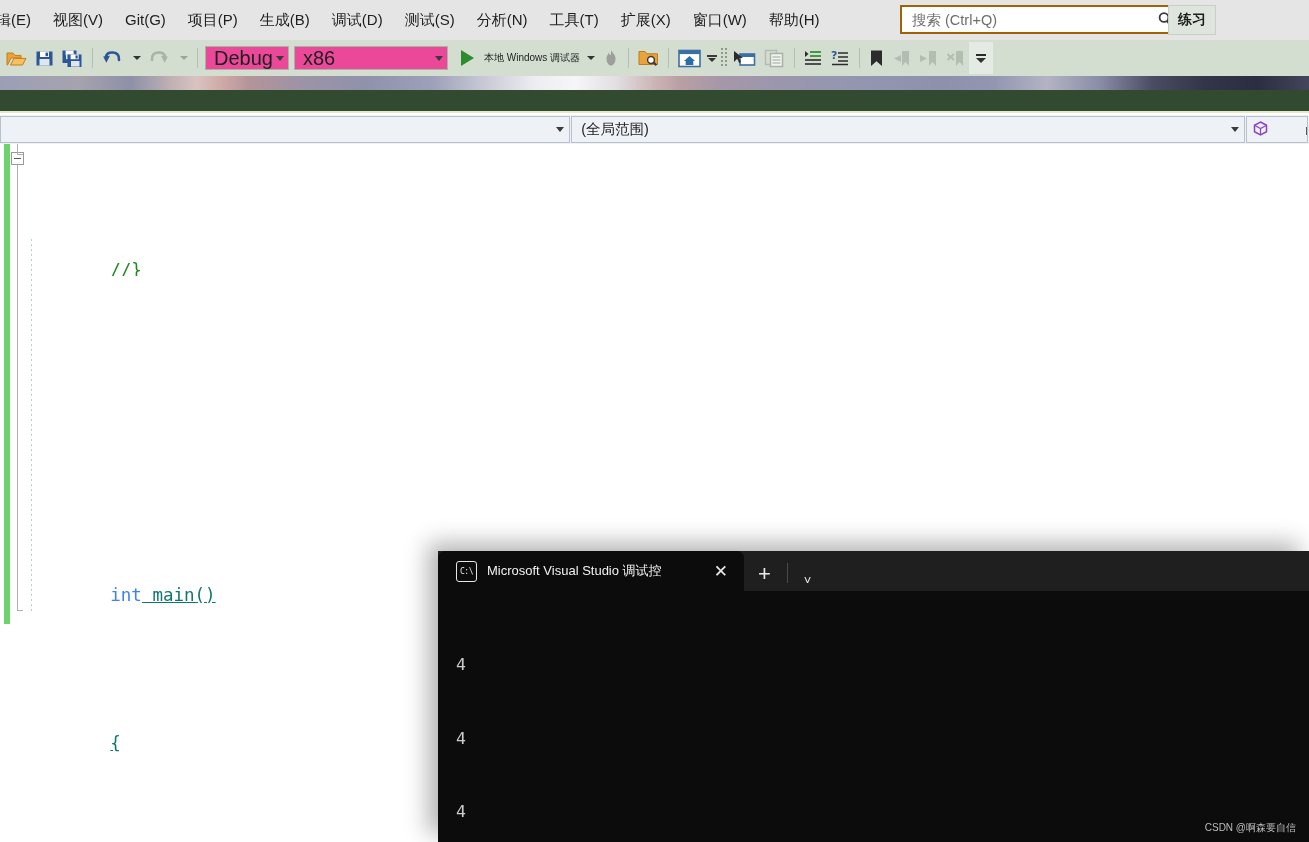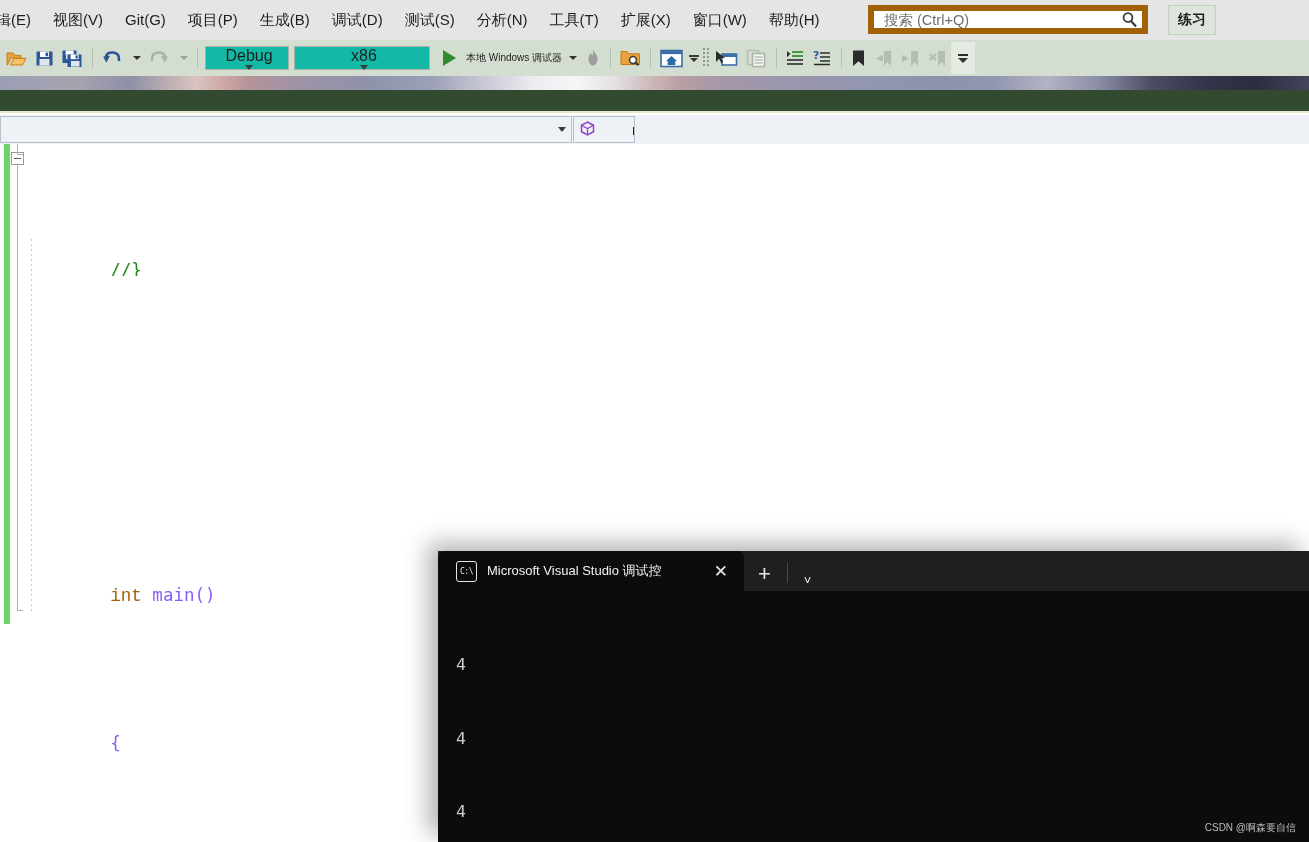--- a/index.html
+++ b/index.html
@@ -16,22 +16,22 @@
     position: absolute; left: 0; top: 0; width: 1309px; height: 40px;
     background: #e5e5e5;
     display: flex; align-items: center;
   }
   .menu-item {
     font-size: 15px; color: #1e1e1e; padding: 4px 11px;
     white-space: nowrap; line-height: 18px;
   }
   .menu-item:first-child { padding-left: 0px; margin-left: -4px; }
   .search-wrap {
-    position: absolute; left: 868px; top: 5px; width: 280px; height: 29px;
-    background: #ffffff; border: 6px solid #a16207;
+    position: absolute; left: 900px; top: 5px; width: 280px; height: 29px;
+    background: #ffffff; border: 2px solid #a16207;
     display: flex; align-items: center;
   }
   .search-input {
     border: 0; outline: 0; background: transparent;
     font-family: "Liberation Sans", sans-serif;
     font-size: 14.5px; color: #6d6d6d;
     flex: 1; padding: 0 8px 0 10px; height: 100%;
   }
   .search-input::placeholder { color: #6d6d6d; opacity: 1; }
   .search-icon { width: 26px; display:flex; align-items:center; justify-content:center; }
@@ -46,23 +46,23 @@
   .toolbar {
     position: absolute; left: 0; top: 40px; width: 1309px; height: 36px;
     background: #d3ded0;
     display: flex; align-items: center; padding-left: 2px;
   }
   .tb { height: 30px; display: flex; align-items: center; justify-content: center; padding: 0 4px; }
   .tb-sep { width: 1px; height: 20px; background: #b4c0b1; margin: 0 5px; }
   .caret-sm { width: 0; height: 0; border-left: 4px solid transparent; border-right: 4px solid transparent; border-top: 4px solid #333; margin-left: 3px; }
   .caret-dis { border-top-color: #9aa59a; }
   .combo {
-    height: 24px; background: #14b8a6; border: 1px solid #a9b3a7;
+    height: 24px; background: #ec4899; border: 1px solid #a9b3a7;
     display: flex; align-items: center; justify-content: space-between;
-    padding: 0 4px 0 8px; font-size: 16px; color: #1e1e1e; flex-direction: column;
+    padding: 0 4px 0 8px; font-size: 20px; color: #1e1e1e;
   }
   .combo .caret { width:0;height:0;border-left:4px solid transparent;border-right:4px solid transparent;border-top:5px solid #3a3a3a; }
   .playtri { width:0;height:0;border-top:8px solid transparent;border-bottom:8px solid transparent;border-left:13px solid #2e8b2e; }
   .dbg-label { font-size: 10px; color: #1e1e1e; white-space: nowrap; padding-left: 6px; }
 
   
   .imgstrip {
     position: absolute; left: 0; top: 76px; width: 1309px; height: 14px;
     background: linear-gradient(90deg,
       #9b9fb6 0%, #a6a3ae 6%, #8e90a8 10%, #bfb0b4 13%, #d9c3c0 15%,
@@ -107,22 +107,22 @@
     background: #6bd46b;
   }
   .codearea {
     position: absolute; left: 0px; top: 0px; width: 1309px; height: 698px;
     font-family: "DejaVu Sans Mono", monospace;
     font-size: 17.5px; line-height: 29.6px;
     white-space: pre;
   }
   .cline { position: relative; height: 29.6px; padding-left: 26px; }
   .cline > span { position: relative; z-index: 1; }
-  .kw      { color: #a16207; font-family: Liberation Mono, monospace; }
-  .plain   { color: #8b5cf6; }
+  .kw      { color: #3b82f6; }
+  .plain   { color: #0f766e; text-decoration: underline; }
   .cmt     { color: #1d8a1d; }
 
   
   .collapse-box {
     position: absolute; left: 11px; top: 8px; width: 13px; height: 13px;
     border: 1px solid #9a9a9a; background: #fff;
   }
   .collapse-box::after {
     content: ""; position: absolute; left: 2px; top: 5px; width: 7px; height: 1px; background: #5a5a5a;
   }
@@ -255,21 +255,21 @@
     </div>
     <div class="tb">
         <div class="caret-sm caret-dis"></div>
       </div>
     <div class="tb-sep"></div>
 
     <div class="combo" style="width:84px; margin-left:2px;">
       <span>Debug</span>
       <span class="caret"></span>
     </div>
-    <div class="combo" style="width:136px; margin-left:5px;">
+    <div class="combo" style="width:154px; margin-left:5px;">
       <span>x86</span>
       <span class="caret"></span>
     </div>
 
     <div class="tb" style="margin-left:9px;">
         <div class="playtri"></div>
       </div>
     <div class="dbg-label">本地 Windows 调试器</div>
     <div class="tb">
         <div class="caret-sm"></div>
@@ -396,20 +396,24 @@
   </div>
 
   <div class="imgstrip"></div>
   <div class="tabband"></div>
 
   <div class="navbar">
     <div class="navcombo nav1">
       <span></span>
       <span class="nc-caret"></span>
     </div>
+    <div class="navcombo nav2">
+      <span>(全局范围)</span>
+      <span class="nc-caret"></span>
+    </div>
     <div class="navcombo nav3">
       <span class="cube-icon">
         <svg width="15" height="15" viewBox="0 0 15 15">
           <path d="M7.5 1 L13.5 4.3 L13.5 10.7 L7.5 14 L1.5 10.7 L1.5 4.3 Z" fill="none" stroke="#8e44c8" stroke-width="1.5"></path>
           <path d="M1.5 4.3 L7.5 7.6 L13.5 4.3 M7.5 7.6 L7.5 14" fill="none" stroke="#8e44c8" stroke-width="1.2"></path>
         </svg>
       </span>
       <span>ma</span>
     </div>
   </div>

